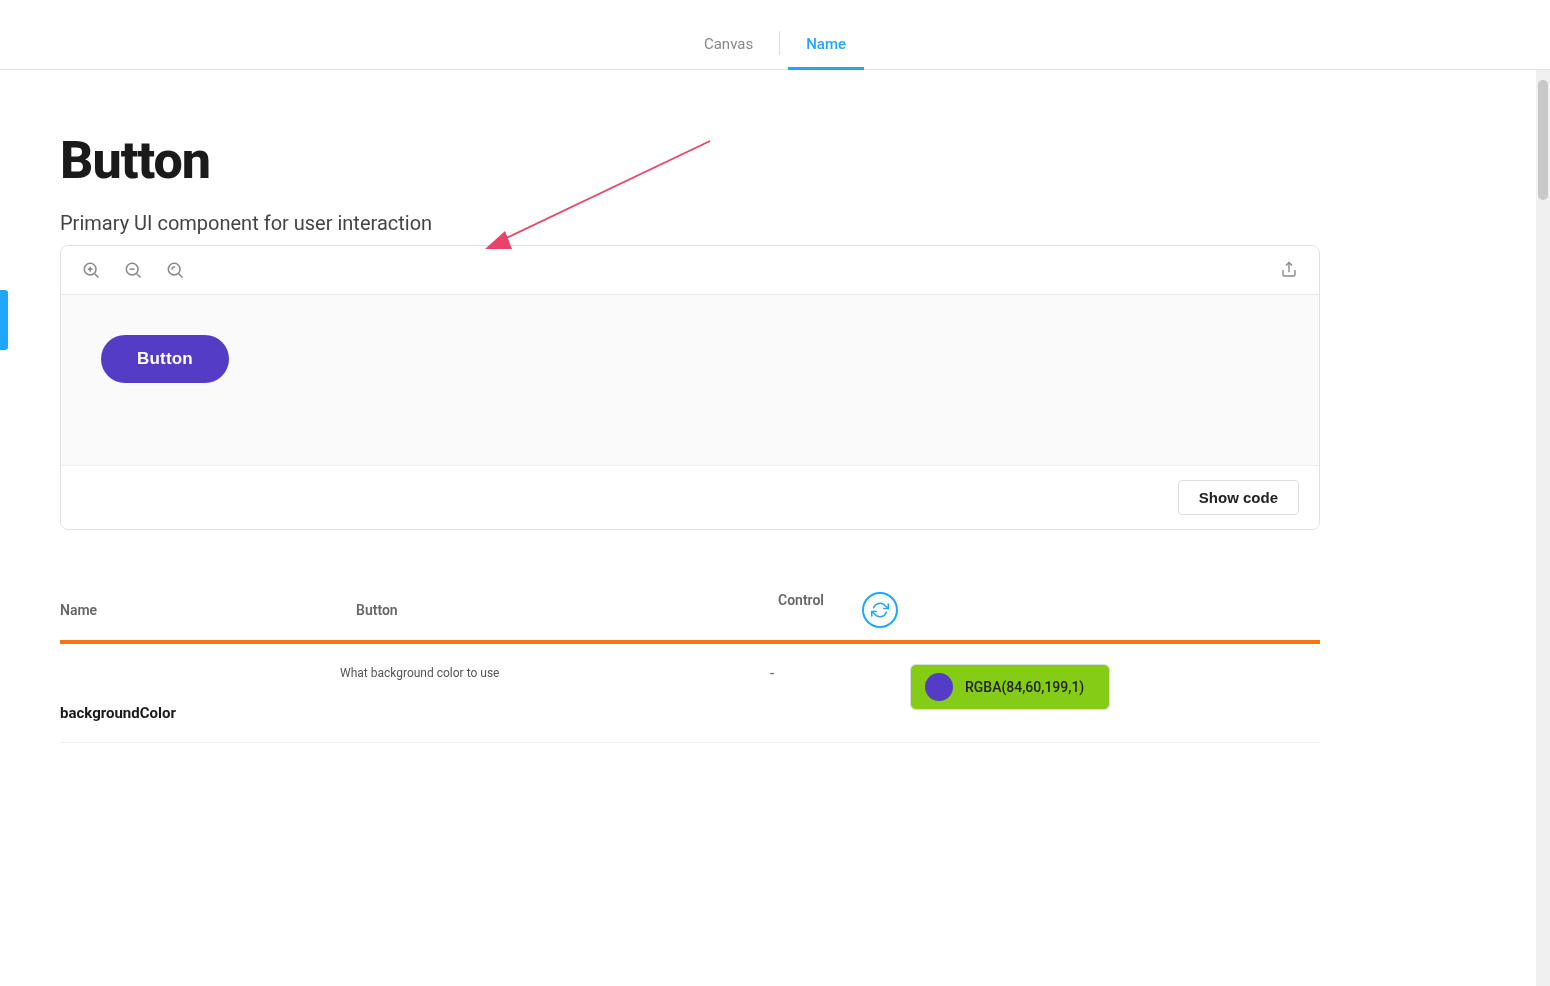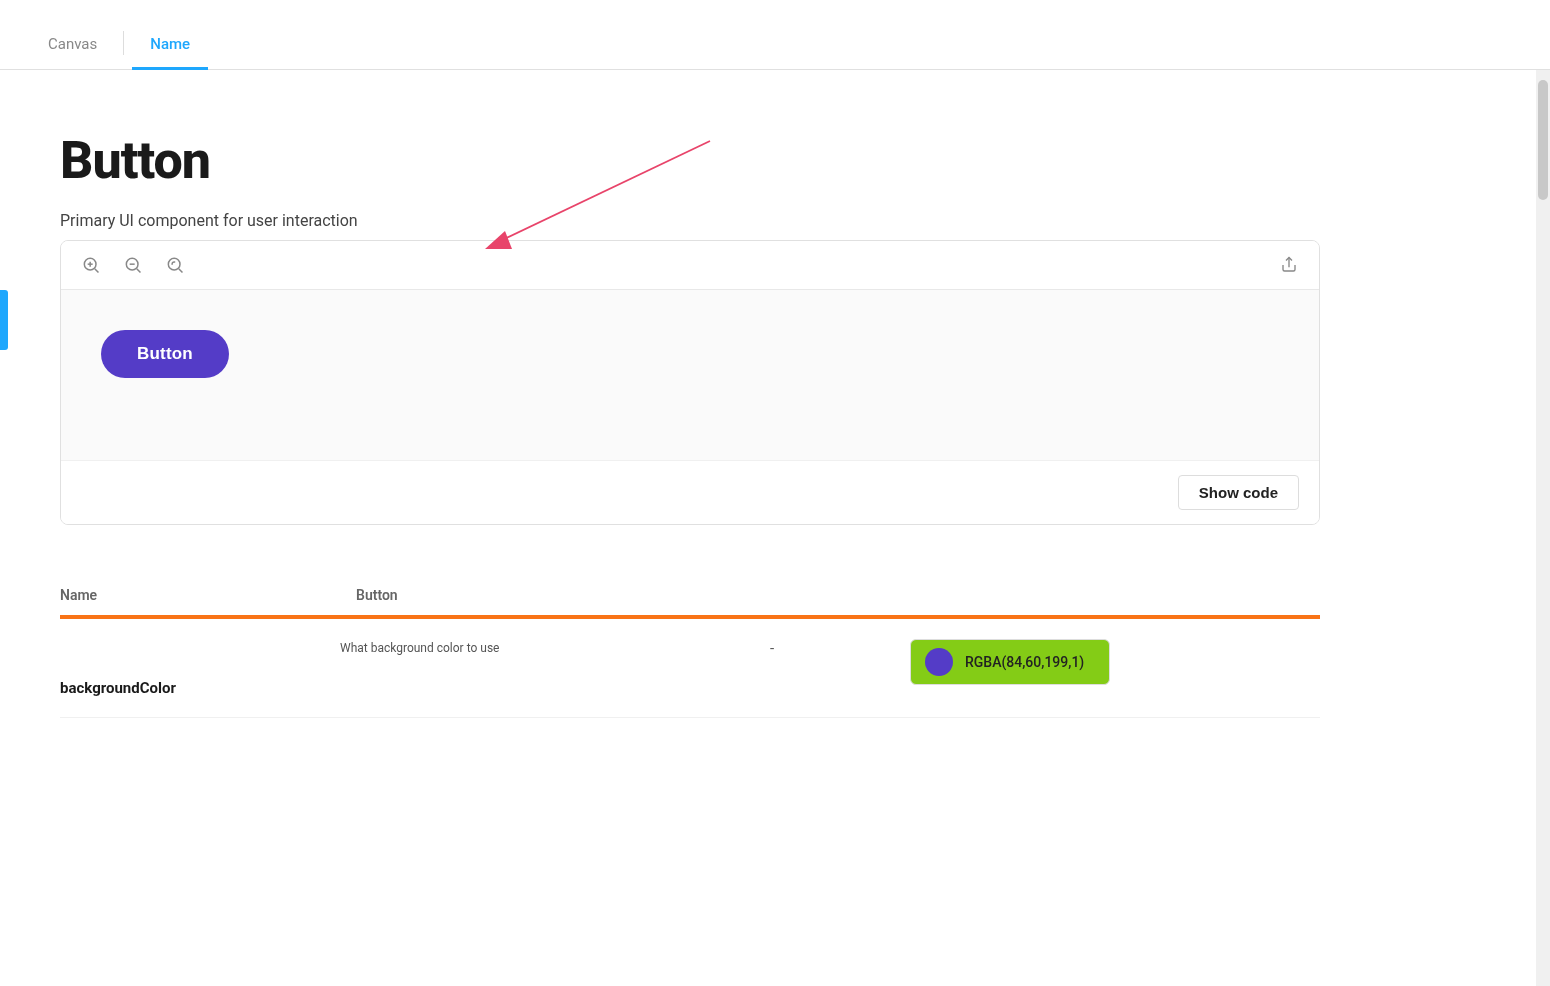--- a/index.html
+++ b/index.html
@@ -22,20 +22,21 @@
     }
 
     
     .tab-bar {
       display: flex;
       align-items: flex-end;
       border-bottom: 1px solid #e0e0e0;
       padding: 0 30px;
       background: #fff;
       height: 70px;
+      justify-content: center;
     }
     .tab-item {
       padding: 14px 18px;
       cursor: pointer;
       font-size: 15px;
       color: #888;
       border-bottom: 3px solid transparent;
       margin-bottom: -1px;
       font-weight: 400;
     }
@@ -97,21 +98,21 @@
 
     .page-title {
       font-size: 52px;
       font-weight: 800;
       color: #1a1a1a;
       margin-bottom: 20px;
       letter-spacing: -1px;
     }
 
     .page-description {
-      font-size: 16px;
+      font-size: 20px;
       color: #444;
       margin-bottom: 40px;
     }
 
     
     .arrow-container {
       position: relative;
       margin-bottom: -30px;
     }
     .arrow-svg {
@@ -368,20 +369,30 @@
         <div class="preview-footer">
           <button class="show-code-btn">Show code</button>
         </div>
       </div>
 
       <div class="props-table">
 
         <div class="props-header">
           <div class="props-header-cell">Name</div>
           <div class="props-header-cell">Button</div>
+          <div class="props-header-cell props-header-refresh">
+            <span style="margin-right: auto;">Control</span>
+            <button class="refresh-btn">
+              <svg viewBox="0 0 24 24">
+                <path d="M23 4v6h-6" stroke-linecap="round" stroke-linejoin="round"></path>
+                <path d="M1 20v-6h6" stroke-linecap="round" stroke-linejoin="round"></path>
+                <path d="M3.51 9a9 9 0 0114.85-3.36L23 10M1 14l4.64 4.36A9 9 0 0020.49 15" stroke-linecap="round" stroke-linejoin="round"></path>
+              </svg>
+            </button>
+          </div>
         </div>
 
         <div class="props-row">
           <div class="prop-name">backgroundColor</div>
           <div class="prop-description">What background color to use</div>
           <div class="prop-default">-</div>
           <div class="prop-control">
             <div class="color-control">
               <div class="color-swatch"></div>
               <span class="color-value">RGBA(84,60,199,1)</span>

